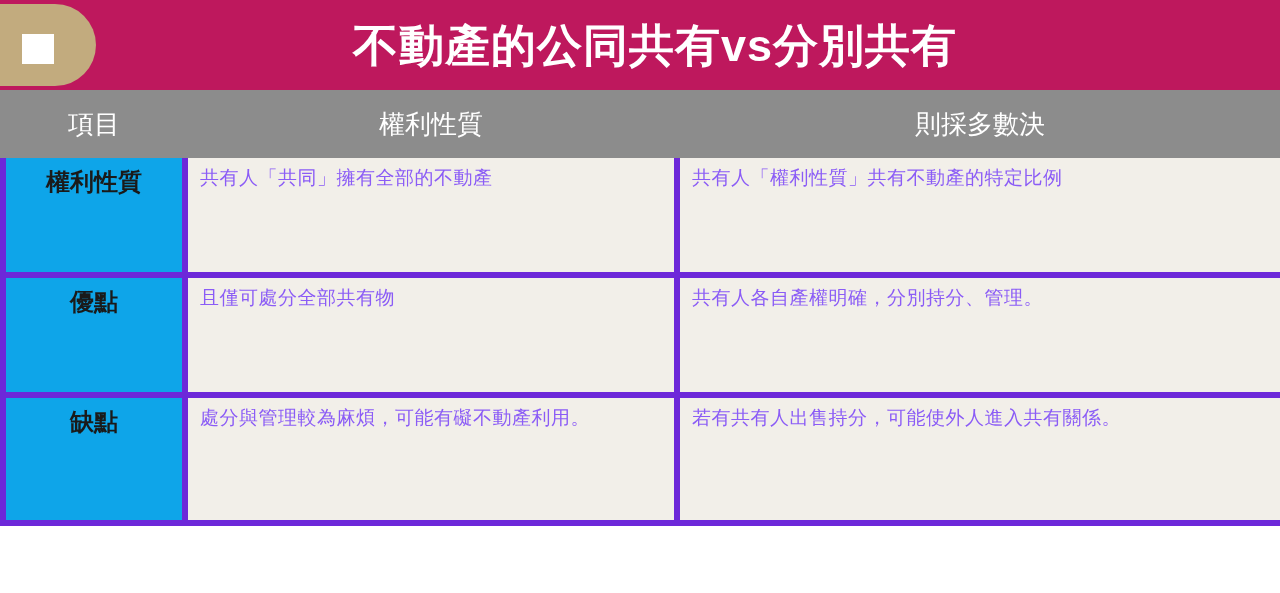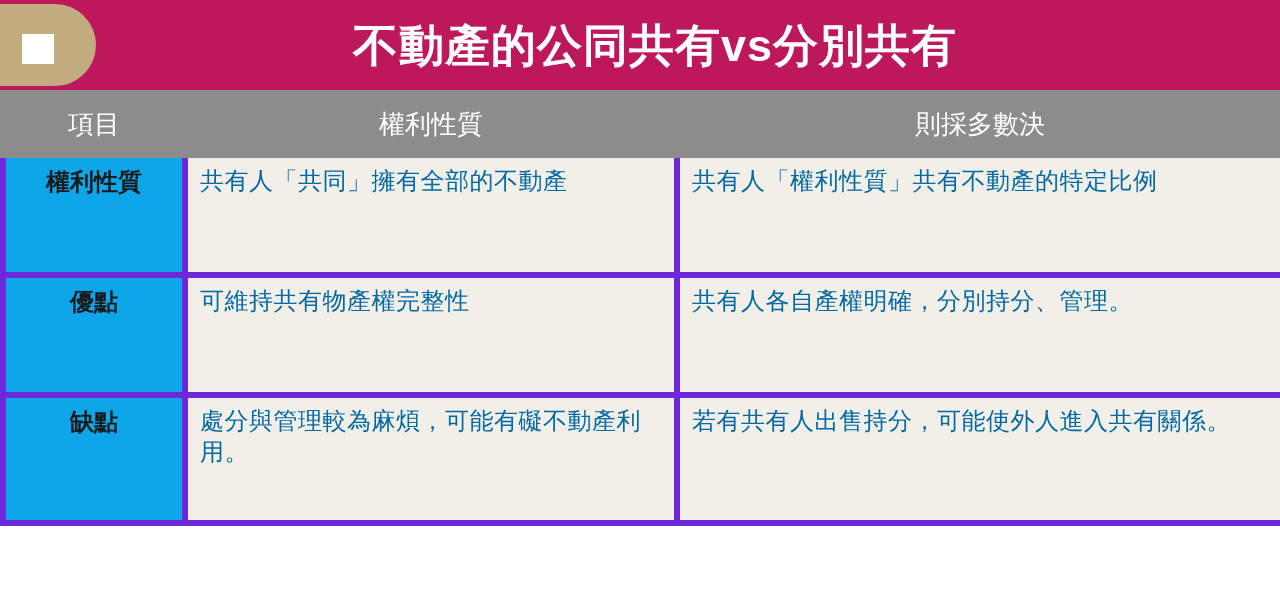--- a/index.html
+++ b/index.html
@@ -92,22 +92,22 @@
     background: #0ea5e9;
     font-size: 24px;
     font-weight: bold;
     color: #1a1a1a;
     text-align: center;
     vertical-align: middle;
   }
 
   .cell-text {
     background: #f2efe9;
-    font-size: 24px;
-    color: #0369a1;
+    font-size: 19px;
+    color: #8b5cf6;
     line-height: 1.28;
     letter-spacing: 0.5px;
   }
 
   .r1 td, .r1 th { height: 98px; }
   .r2 td, .r2 th { height: 98px; }
   .r3 td, .r3 th { height: 98px; }
   .r4 td, .r4 th { height: 106px; }
 </style>
 </head>
@@ -136,21 +136,21 @@
       </tr>
     </thead>
     <tbody>
       <tr class="r1">
         <td class="row-label">權利性質</td>
         <td class="cell-text">共有人「共同」擁有全部的不動產</td>
         <td class="cell-text">共有人「權利性質」共有不動產的特定比例</td>
       </tr>
       <tr class="r3">
         <td class="row-label">優點</td>
-        <td class="cell-text">可維持共有物產權完整性</td>
+        <td class="cell-text">且僅可處分全部共有物</td>
         <td class="cell-text">共有人各自產權明確，分別持分、管理。</td>
       </tr>
       <tr class="r4">
         <td class="row-label">缺點</td>
         <td class="cell-text">處分與管理較為麻煩，可能有礙不動產利用。</td>
         <td class="cell-text">若有共有人出售持分，可能使外人進入共有關係。</td>
       </tr>
     </tbody>
   </table>
 

